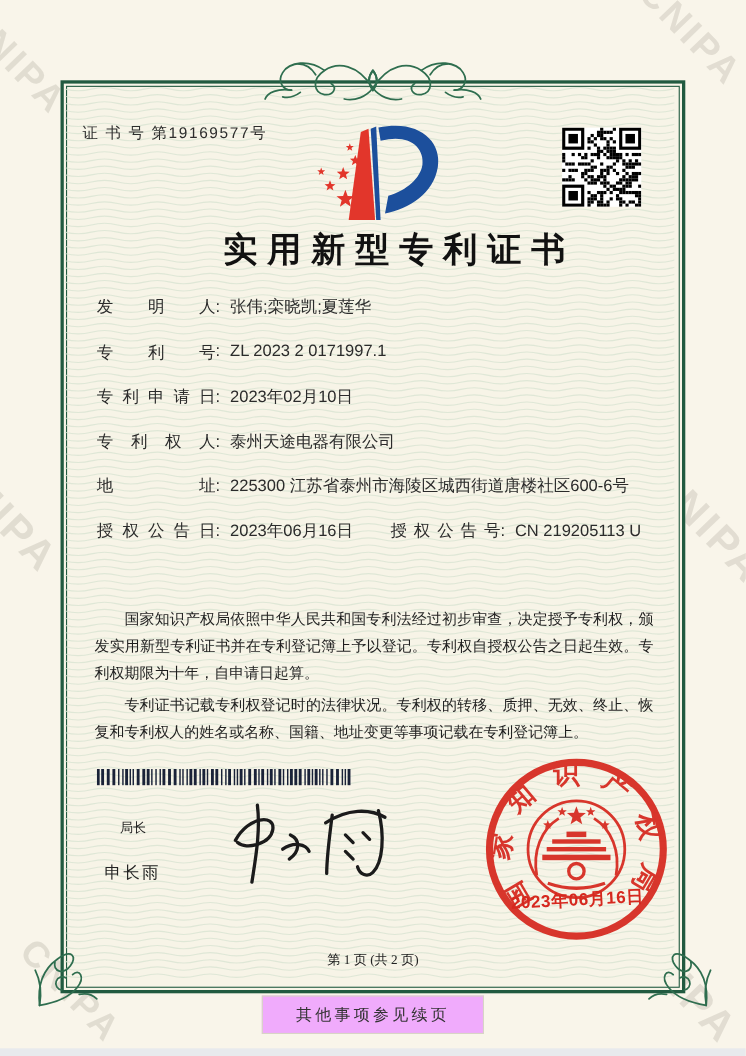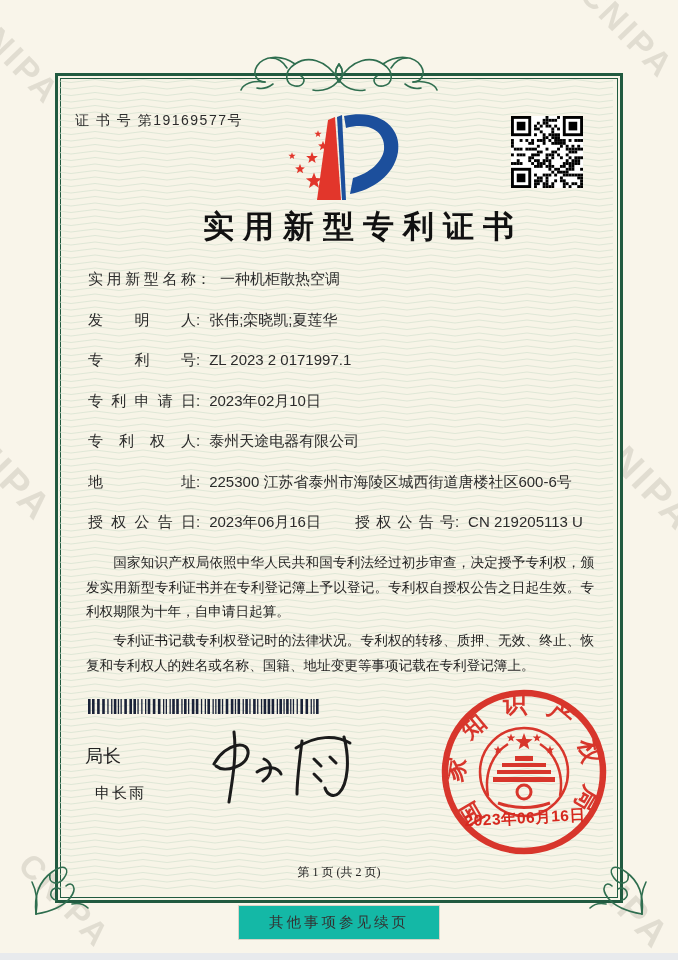--- a/index.html
+++ b/index.html
@@ -42,31 +42,31 @@
           vertical-align:top;}
   .fcolon{margin-right:9px;}
   .fvalue{white-space:nowrap;}
   .pair2{margin-left:34px;}
   .pair2 .flabel{width:100px;font-family:Liberation Serif, serif;}
   .body-text{position:absolute;left:86px;top:551px;width:508px;z-index:3;
              font-family:"Liberation Serif",serif;font-size:13.6px;line-height:1.82;
              color:#1e1e1e;}
   .body-text p{margin:0 0 4px 0;text-indent:2em;text-align:justify;}
   .barcode{position:absolute;left:88px;top:699px;z-index:3;}
-  .sig-title{position:absolute;left:85px;top:744px;z-index:3;font-size:18px;color:#222;}
+  .sig-title{position:absolute;left:109px;top:744px;z-index:3;font-size:12px;color:#222;}
   .sig-name{position:absolute;left:95px;top:784px;z-index:3;font-size:15px;color:#222;letter-spacing:2px;}
   .signature{position:absolute;left:198px;top:726px;width:172px;height:82px;z-index:3;}
   .seal{position:absolute;left:434px;top:682px;width:180px;height:180px;z-index:4;opacity:.93;}
   .seal-date{position:absolute;left:452px;top:808px;width:146px;text-align:center;z-index:5;
              color:#d6281e;font-weight:bold;font-size:15.5px;letter-spacing:.5px;
              transform:rotate(-3deg);}
   .page-num{position:absolute;left:0;right:0;top:864px;text-align:center;z-index:3;
             font-family:"Liberation Serif",serif;font-size:12px;color:#222;}
   .footer-note{position:absolute;left:50%;top:905px;transform:translateX(-50%);z-index:3;
-            background:#14b8a6;border:1px solid #d8d4c6;padding:7px 30px;
+            background:#f0abfc;border:1px solid #d8d4c6;padding:7px 30px;
             font-family:"Liberation Serif",serif;font-size:14.5px;letter-spacing:3px;color:#333;}
   .bottom-strip{position:absolute;left:0;bottom:0;width:100%;height:7px;background:#e8eaed;z-index:6;}
   .green{stroke:#2f6e4f;fill:none;stroke-width:1.6;stroke-linecap:round;}
 </style>
 </head>
 <body>
 
 <div>
 
   <div>
@@ -337,23 +337,20 @@
       <rect x="60" y="6" width="9" height="9" fill="#000"></rect>
       <rect x="0" y="54" width="21" height="21" fill="#000"></rect>
       <rect x="3" y="57" width="15" height="15" fill="#fff"></rect>
       <rect x="6" y="60" width="9" height="9" fill="#000"></rect>
     </svg>
 
   <h1 class="title">实用新型专利证书</h1>
 
   <div class="fields">
     <div class="frow">
-      <span class="flabel">实用新型名称</span><span class="fcolon">：</span><span class="fvalue">一种机柜散热空调</span>
-    </div>
-    <div class="frow">
       <span class="flabel">发明人</span><span class="fcolon">:</span><span class="fvalue">张伟;栾晓凯;夏莲华</span>
     </div>
     <div class="frow">
       <span class="flabel">专利号</span><span class="fcolon">:</span><span class="fvalue">ZL 2023 2 0171997.1</span>
     </div>
     <div class="frow">
       <span class="flabel">专利申请日</span><span class="fcolon">:</span><span class="fvalue">2023年02月10日</span>
     </div>
     <div class="frow">
       <span class="flabel">专利权人</span><span class="fcolon">:</span><span class="fvalue">泰州天途电器有限公司</span>

